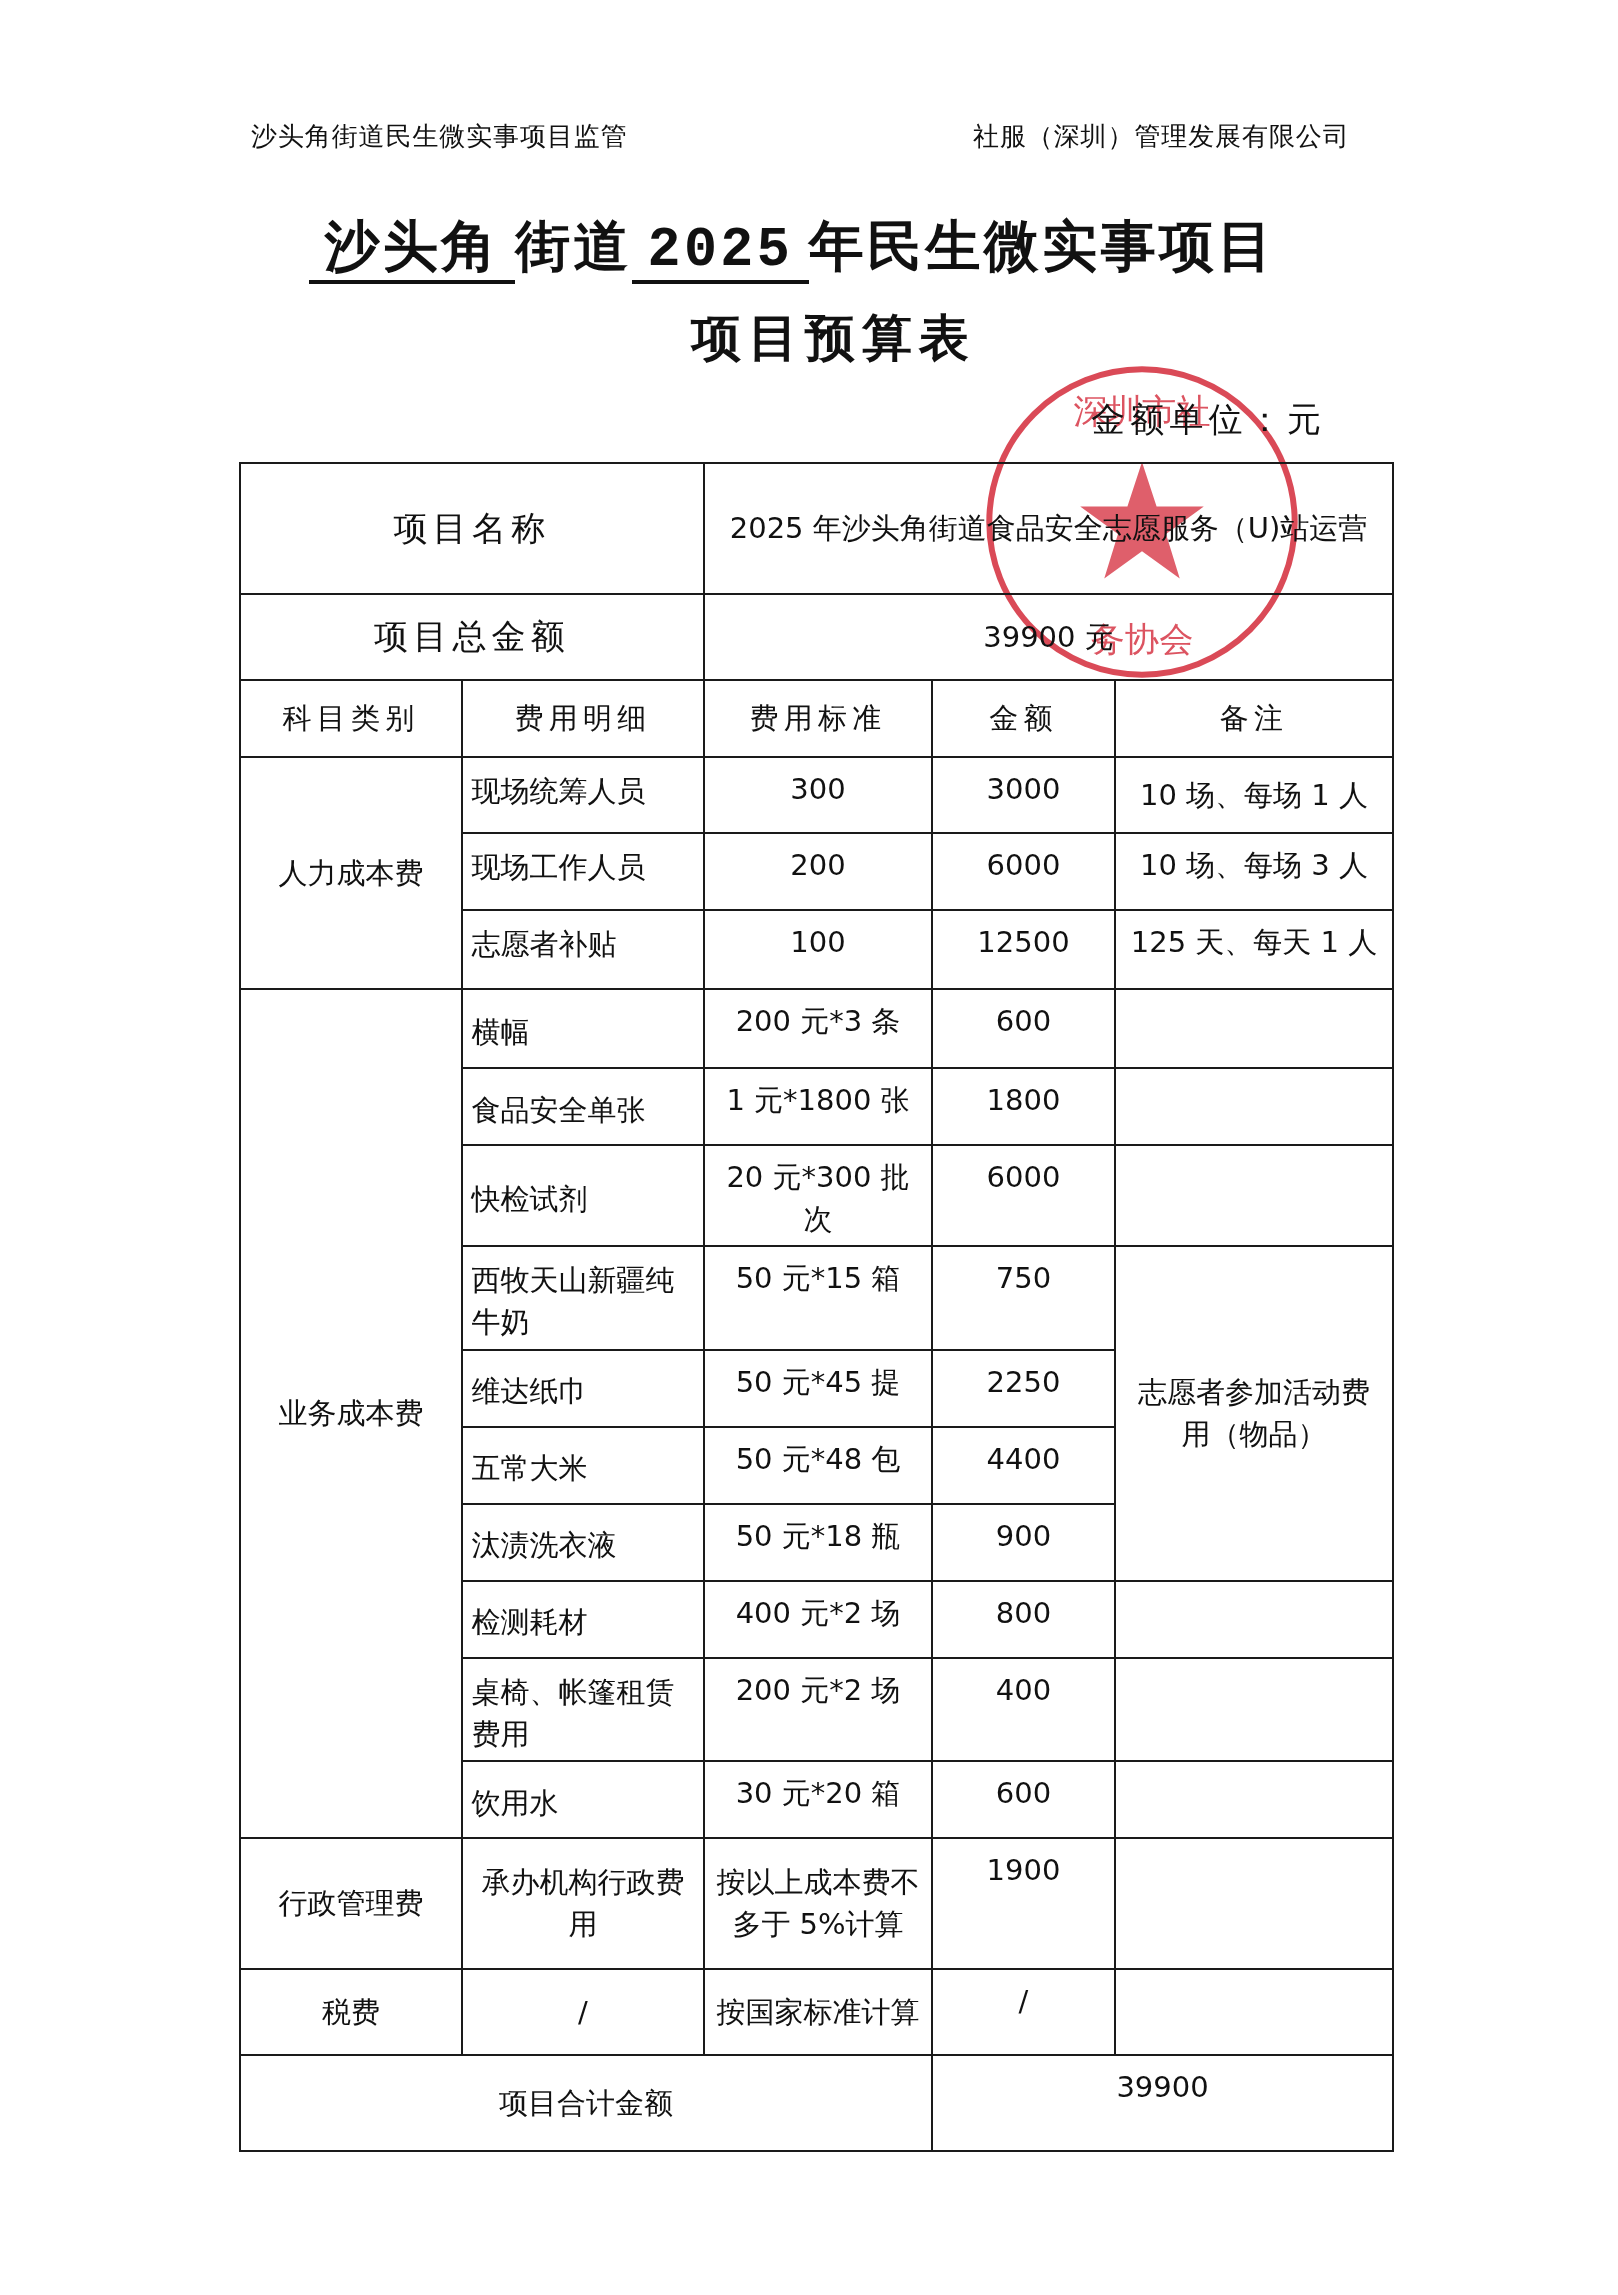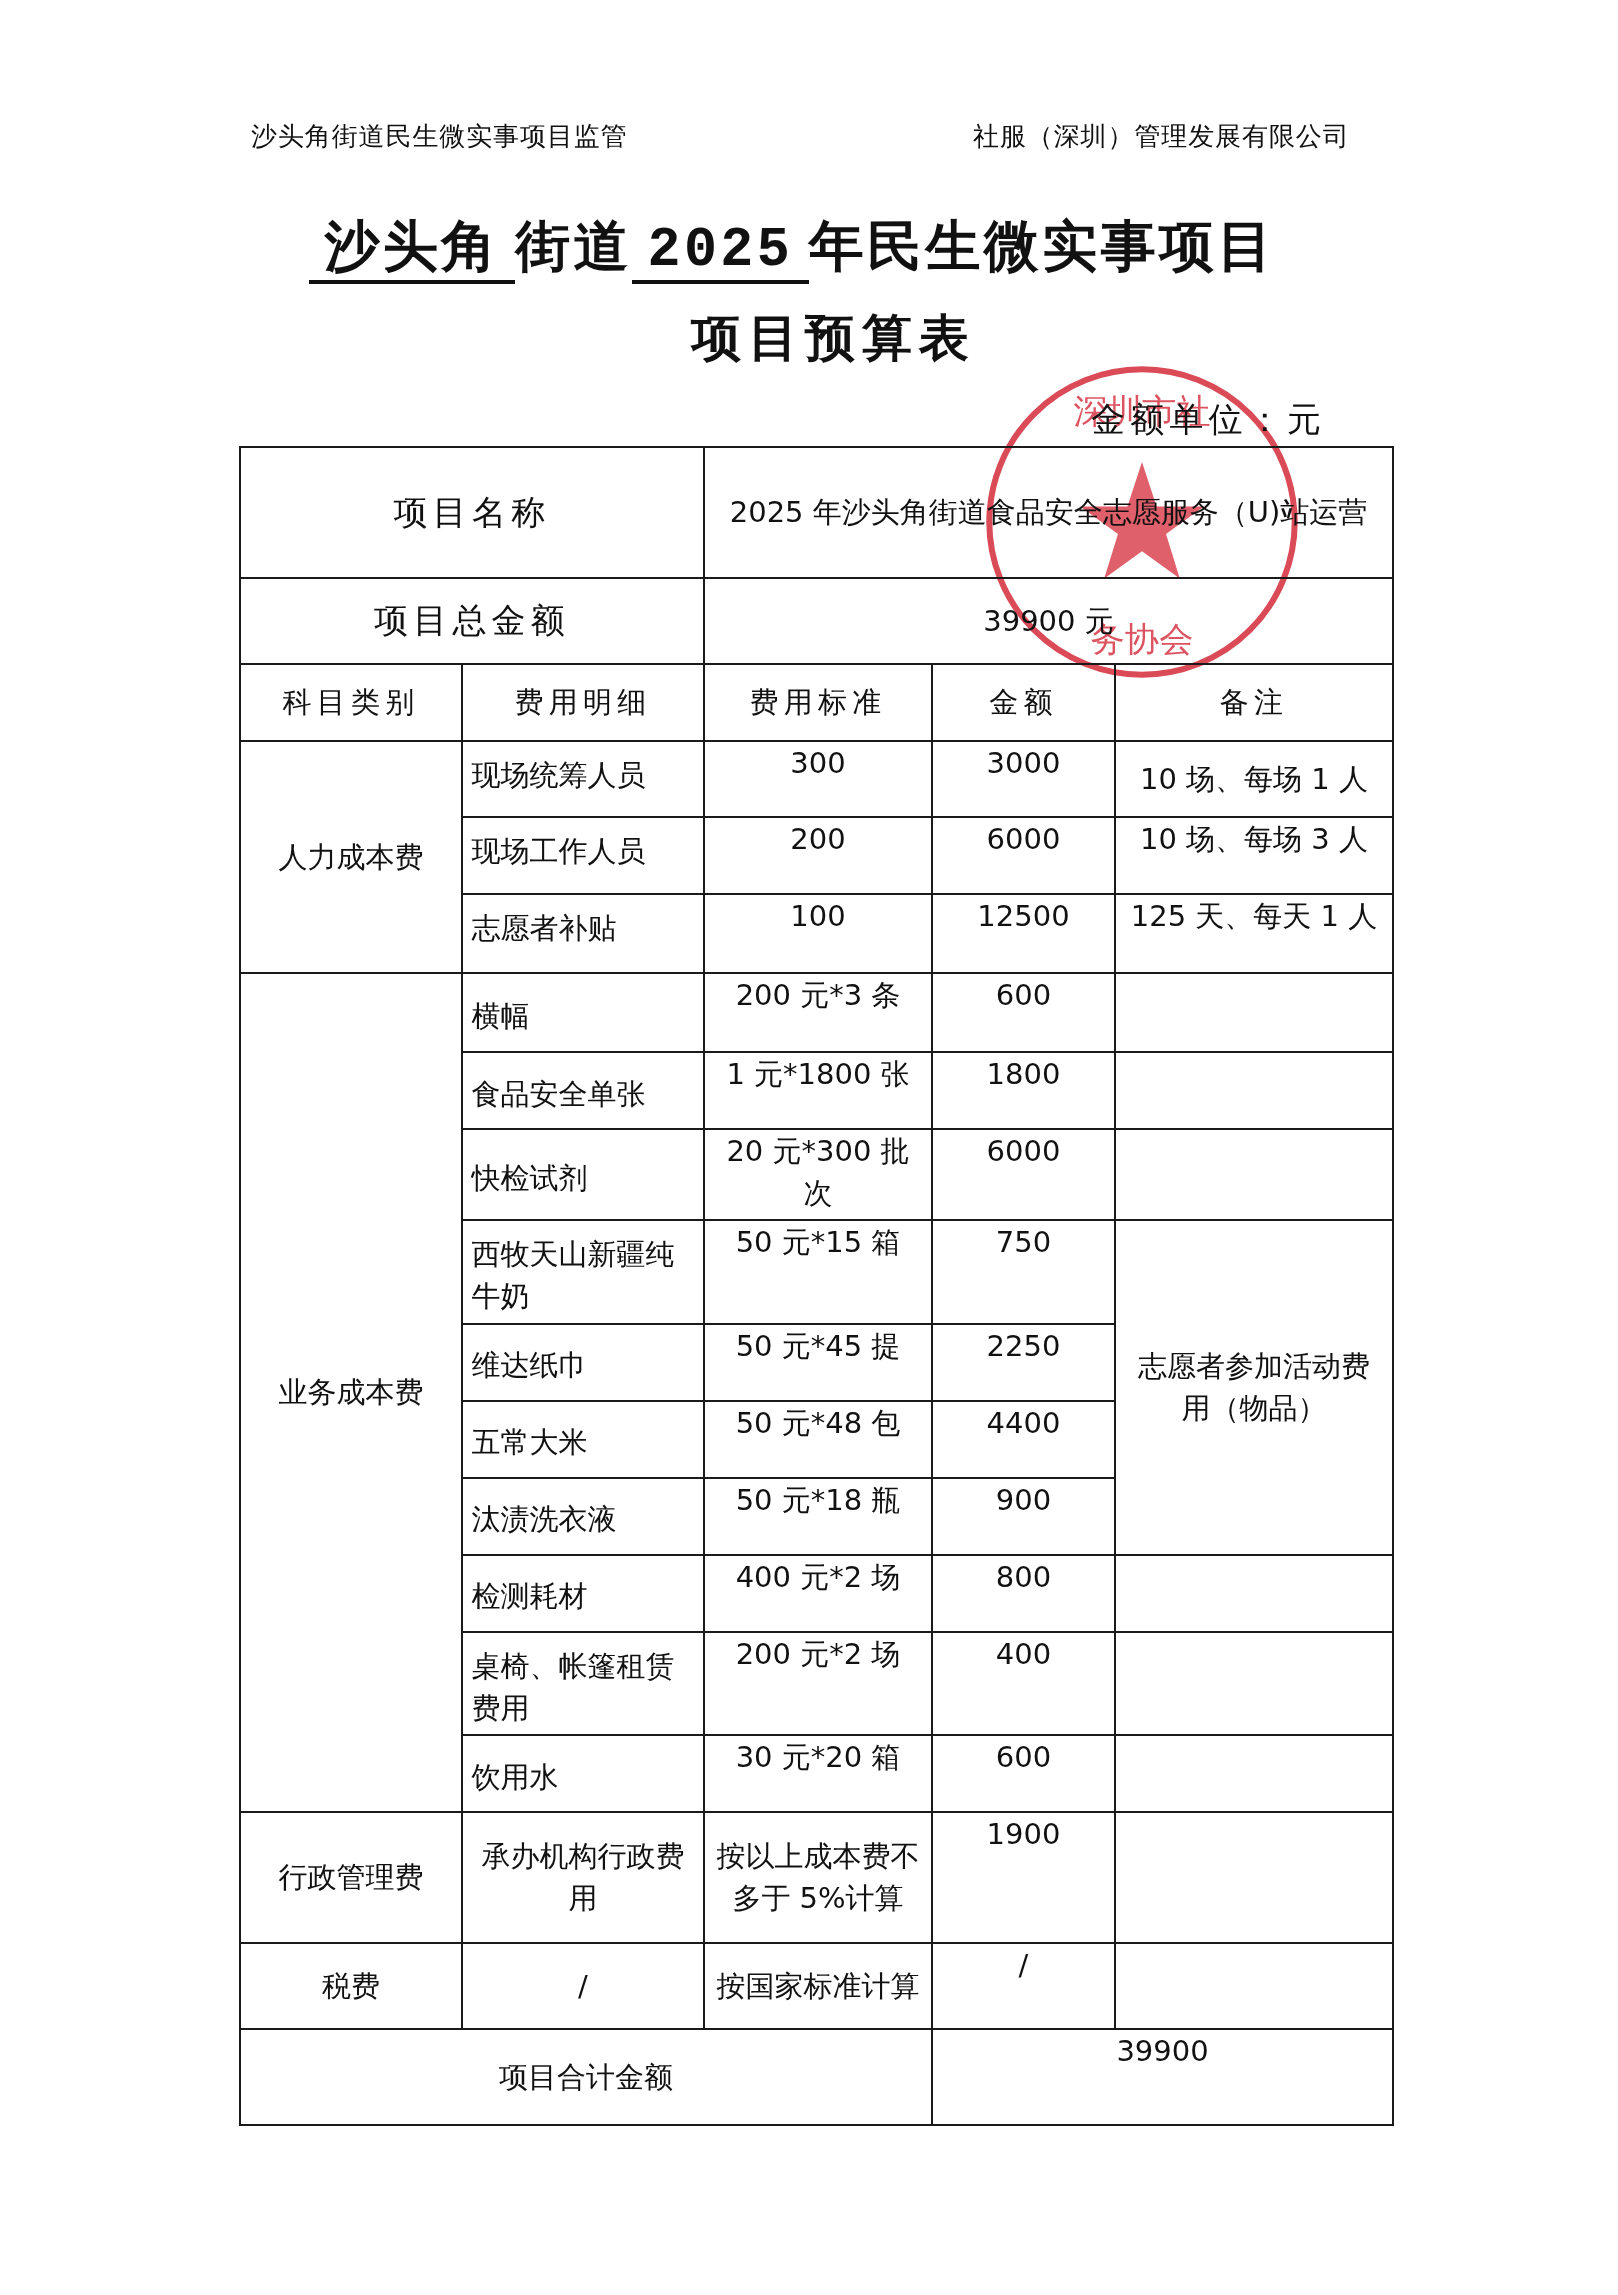--- a/index.html
+++ b/index.html
@@ -5,24 +5,24 @@
   html, body { margin:0; padding:0; background:#ffffff; }
   body { width:1619px; height:2295px; position:relative; overflow:hidden;
          font-family:"DejaVu Sans", "Liberation Sans", sans-serif; color:#111; }
   .hdr { position:absolute; top:119px; font-size:26px; letter-spacing:0.9px; }
   .hdr-left { left:251px; }
   .hdr-right { left:973px; }
   .title1 { position:absolute; top:210px; left:309px; width:1031px; font-size:55px; font-weight:bold; letter-spacing:3.4px; white-space:nowrap;font-family:Liberation Mono, monospace; }
   .title1 .u { display:inline-block; border-bottom:4.3px solid #111; padding:0 15.5px; line-height:1.05; }
   .title2 { position:absolute; top:305px; left:0; width:1619px; text-align:center; font-size:50px; font-weight:bold; letter-spacing:6.9px;margin-left:24px; }
   .unit { position:absolute; top:397px; left:1091px; font-size:34px; letter-spacing:5.2px; z-index:3; }
-  table.budget { position:absolute; left:239px; top:446px; width:1153px; border-collapse:collapse; table-layout:fixed; z-index:2; }
+  table.budget { position:absolute; left:239px; top:462px; width:1153px; border-collapse:collapse; table-layout:fixed; z-index:2; }
   table.budget td { border:2.1px solid #1a1a1a; font-size:29px; text-align:center; vertical-align:middle; padding:5.2px 8.6px; line-height:1.45; background:transparent; }
   table.budget td.left { text-align:left; vertical-align:top; padding-top:12px; }
-  table.budget td.top { vertical-align:top; padding-top:0; }
+  table.budget td.top { vertical-align:top; padding-top:10px; }
   table.budget td.big { font-size:34px; letter-spacing:5.2px; }
   table.budget td.hd { font-size:29px; letter-spacing:5.2px; }
   .stamp { position:absolute; left:979px; top:359px; width:326px; height:326px; z-index:1; pointer-events:none; }
 </style>
 </head>
 <body>
 
 <div class="hdr hdr-left">沙头角街道民生微实事项目监管</div>
 <div class="hdr hdr-right">社服（深圳）管理发展有限公司</div>
 

